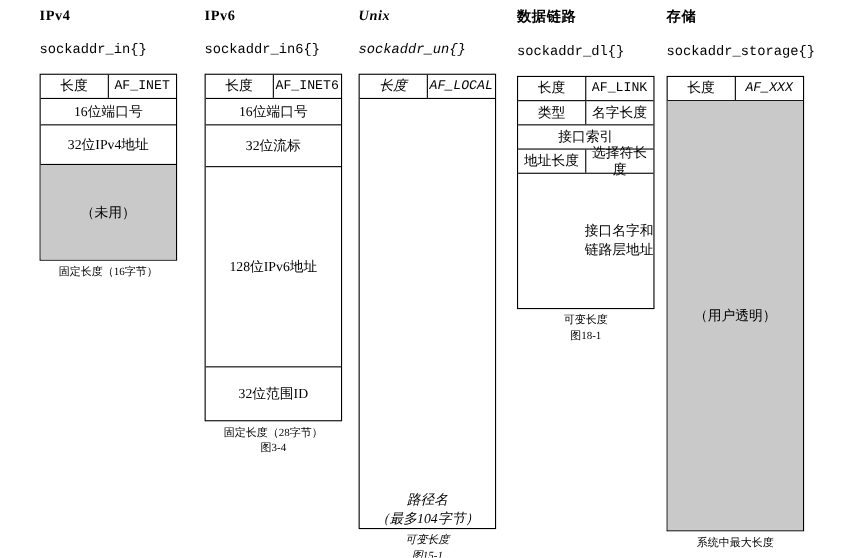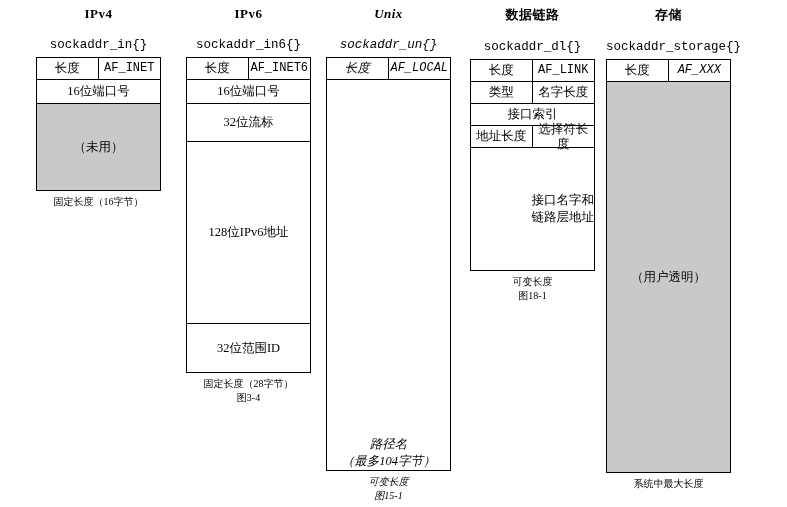--- a/index.html
+++ b/index.html
@@ -14,33 +14,33 @@
     font-family: "Liberation Serif", serif;
     color: #000;
     overflow: hidden;
   }
   .col {
     position: absolute;
     top: 0;
     width: 125px;
   }
   .col-title {
-    text-align: center;
+    text-align: left;
     font-weight: bold;
     font-size: 13px;
     font-family: "Liberation Serif", serif;
     margin-top: 6px;
     letter-spacing: 0.5px;
   }
   .struct-name {
-    text-align: center;
+    text-align: left;
     font-family: "Liberation Mono", monospace;
     font-size: 12.5px;
     margin-top: 16px;
-    margin-bottom: 5px;
+    margin-bottom: 15px;
     white-space: nowrap;
   }
   .box {
     border: 1.3px solid #000;
     box-sizing: border-box;
     position: relative;
     background: #fff;
   }
   .row {
     border-bottom: 1.3px solid #000;
@@ -101,20 +101,23 @@
       <div class="col-title">IPv4</div>
       <div class="struct-name">sockaddr_in{}</div>
       <div class="box">
         <div class="row split" style="height: 22px;">
           <div class="cell-l">长度</div>
           <div class="cell-r mono">AF_INET</div>
         </div>
         <div class="row" style="height: 24px;">
           <div>16位端口号</div>
         </div>
+        <div class="row" style="height: 36px;">
+          <div>32位IPv4地址</div>
+        </div>
         <div class="row shaded" style="height: 86px;">
           <div>（未用）</div>
         </div>
       </div>
       <div class="caption">
         <div>固定长度（16字节）</div>
       </div>
     </div>
     <div class="col" style="left: 186px;">
       <div class="col-title">IPv6</div>

